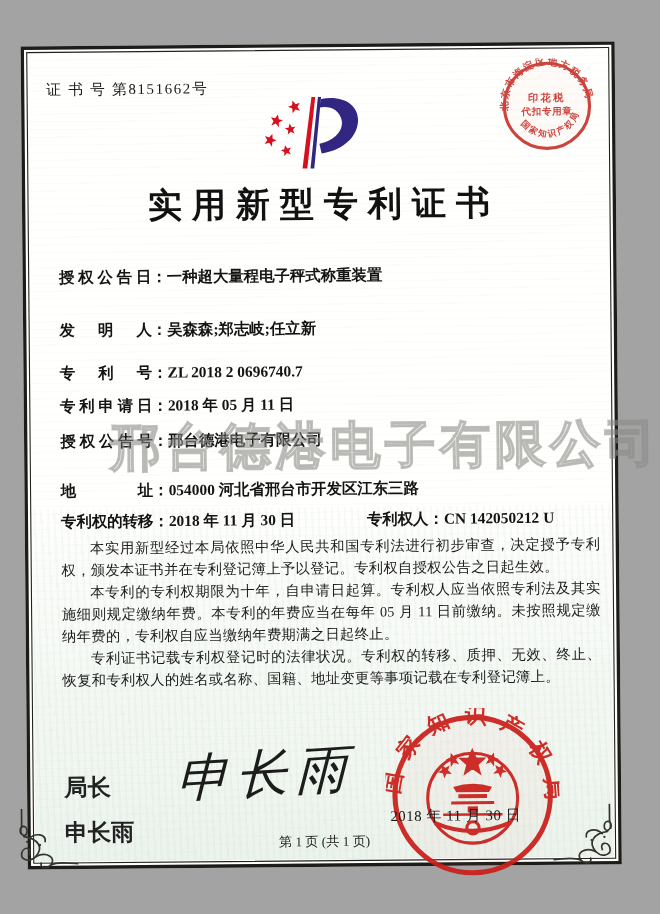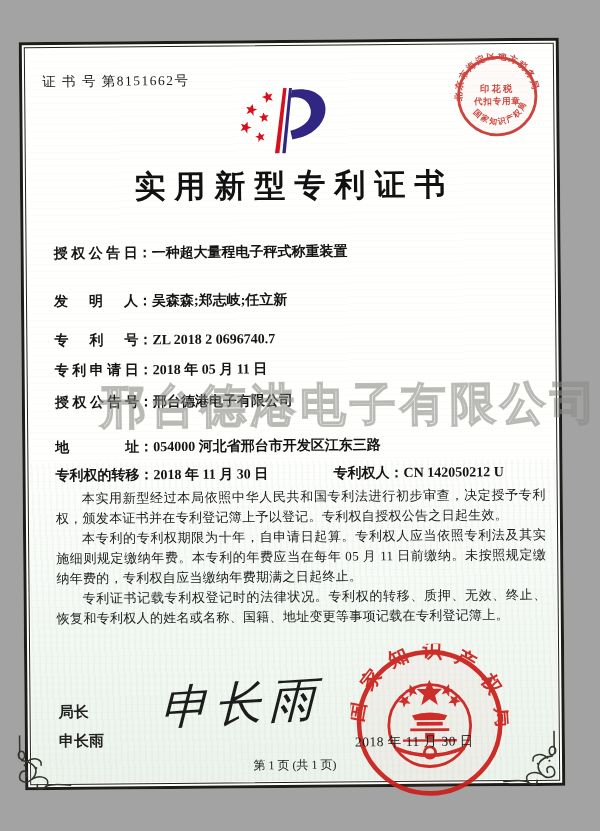--- a/index.html
+++ b/index.html
@@ -25,21 +25,21 @@
   .field-row:nth-child(3){margin-bottom:9px;}
   .field-row:nth-child(4){margin-bottom:11px;}
   .field-row:nth-child(5){margin-bottom:24px;}
   .field-row:nth-child(6){margin-bottom:7px;}
   .grant2{position:absolute;left:278px;top:0;}
   .body-text{position:absolute;left:30px;top:444px;width:490px;font-size:13px;line-height:20px;
              color:#1b1b1b;text-align:justify;letter-spacing:0.3px;}
   .body-text p{margin:0;text-indent:2em;}
   .watermark{position:absolute;left:75px;top:332px;font-size:46px;font-weight:bold;white-space:nowrap;
              letter-spacing:4px;color:rgba(130,130,128,0.10);-webkit-text-stroke:1.2px rgba(138,138,134,0.55);z-index:5;}
-  .director{position:absolute;left:31px;top:652px;font-size:15px;font-weight:bold;line-height:1.95;
+  .director{position:absolute;left:31px;top:652px;font-size:21px;font-weight:bold;line-height:1.95;
             color:#222;font-family:"Liberation Sans","DejaVu Sans",sans-serif;z-index:4;}
   .signature{position:absolute;left:133px;top:629px;font-size:47px;font-style:italic;color:#1c1c1c;
              letter-spacing:7px;transform:rotate(-3deg) skewX(-4deg);z-index:4;white-space:nowrap;}
   .main-seal{position:absolute;left:323px;top:602px;width:158px;height:158px;z-index:6;opacity:0.93;}
   .seal-date{position:absolute;left:327px;top:691px;font-size:13.5px;color:#1a1a1a;letter-spacing:0.5px;
              z-index:7;white-space:nowrap;}
   .footer{position:absolute;left:0;right:0;top:714px;text-align:center;font-size:12px;color:#222;z-index:3;}
   .orn{position:absolute;width:58px;height:58px;z-index:2;}
   .orn-left{left:-15px;top:690px;}
   .orn-right{left:475px;top:690px;transform:scaleX(-1);}

